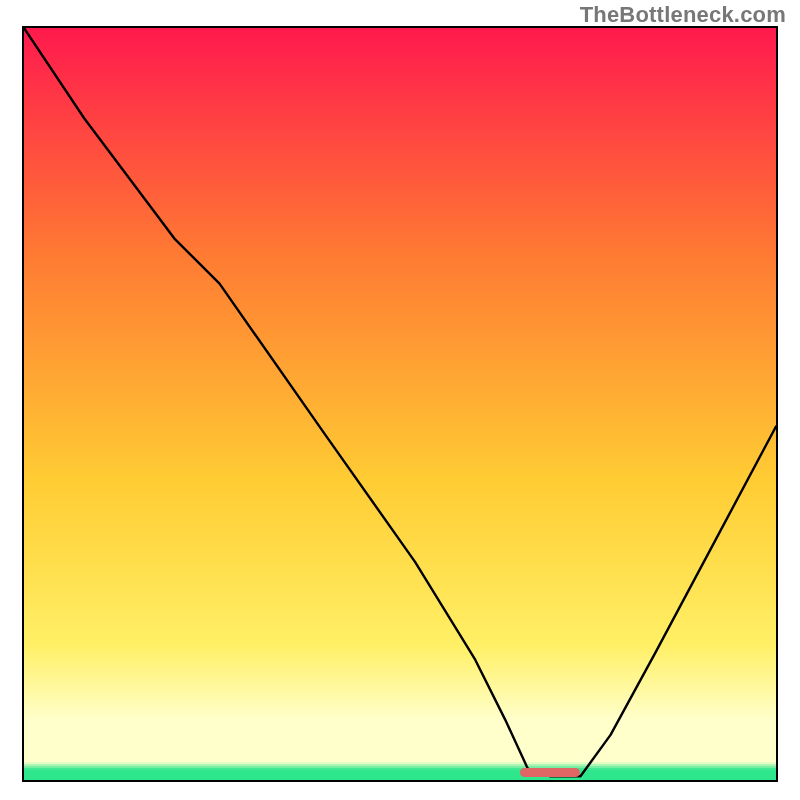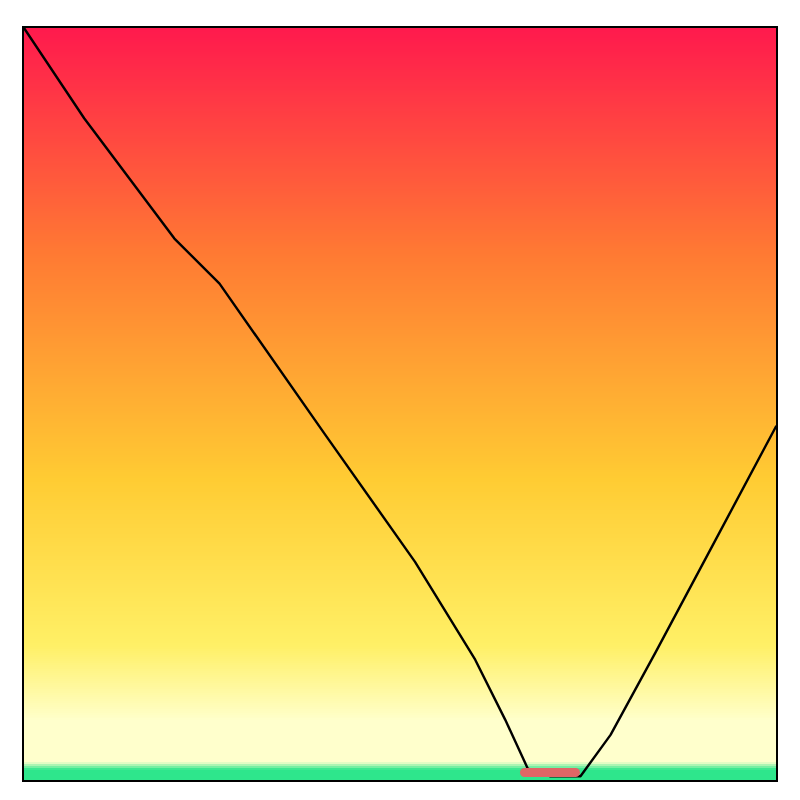--- a/index.html
+++ b/index.html
@@ -55,20 +55,21 @@
     position: absolute;
     height: 9px;
     border-radius: 5px;
     background: #e06666;
   }
 </style>
 </head>
 <body>
 <div class="stage">
 
+  <div class="watermark">TheBottleneck.com</div>
 
   <div class="plot">
 
     <div id="bg-layers" style="position: absolute; inset: 0px;">
         <div class="strata" style="top:0px;background:rgb(255,26,77);height:3px"></div>
         <div class="strata" style="top:2px;background:rgb(255,27,77);height:3px"></div>
         <div class="strata" style="top:4px;background:rgb(255,28,77);height:3px"></div>
         <div class="strata" style="top:6px;background:rgb(255,29,76);height:3px"></div>
         <div class="strata" style="top:8px;background:rgb(255,29,76);height:3px"></div>
         <div class="strata" style="top:10px;background:rgb(255,30,76);height:3px"></div>

